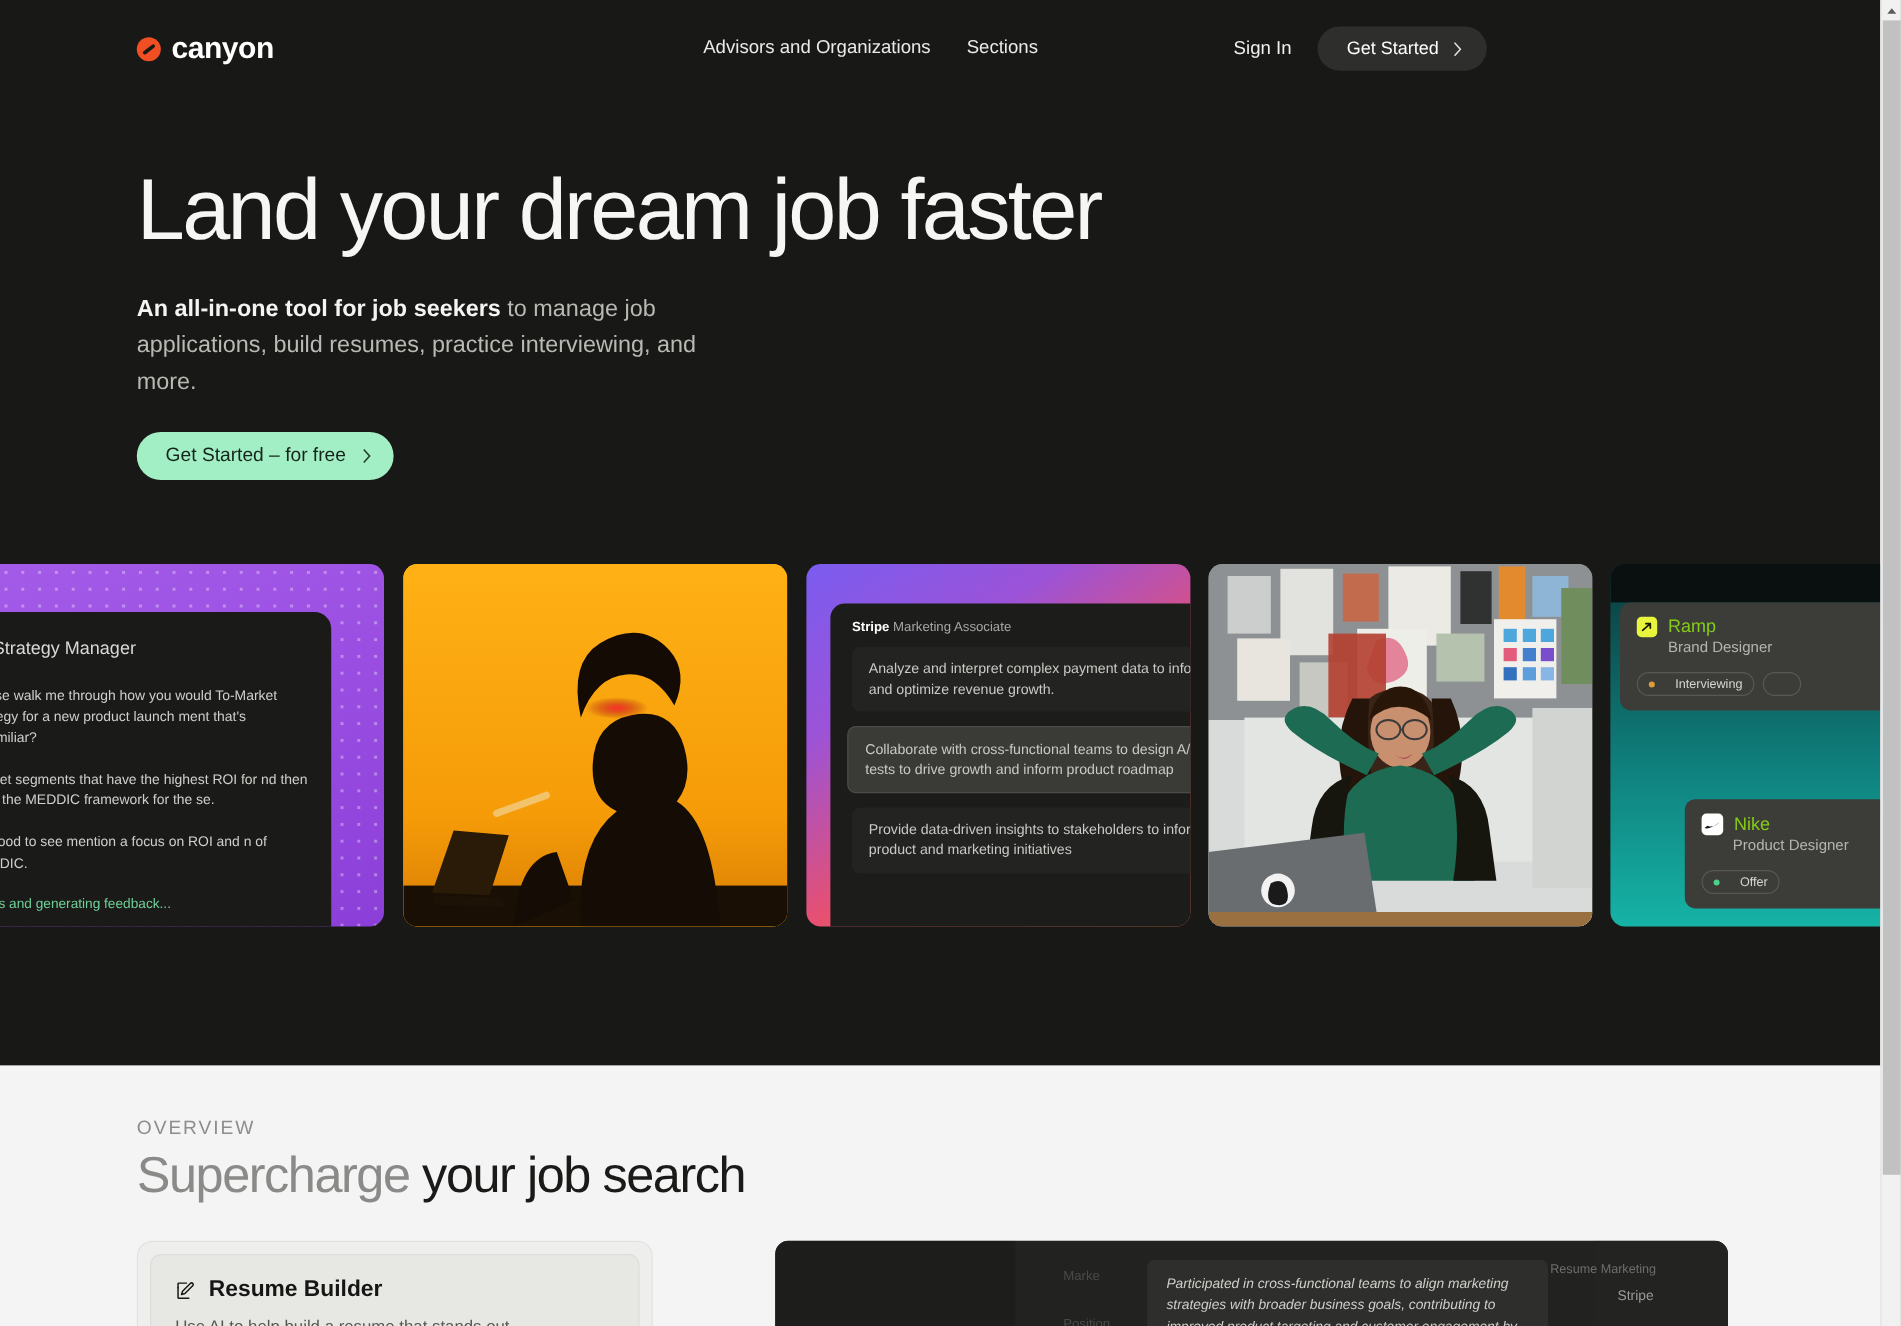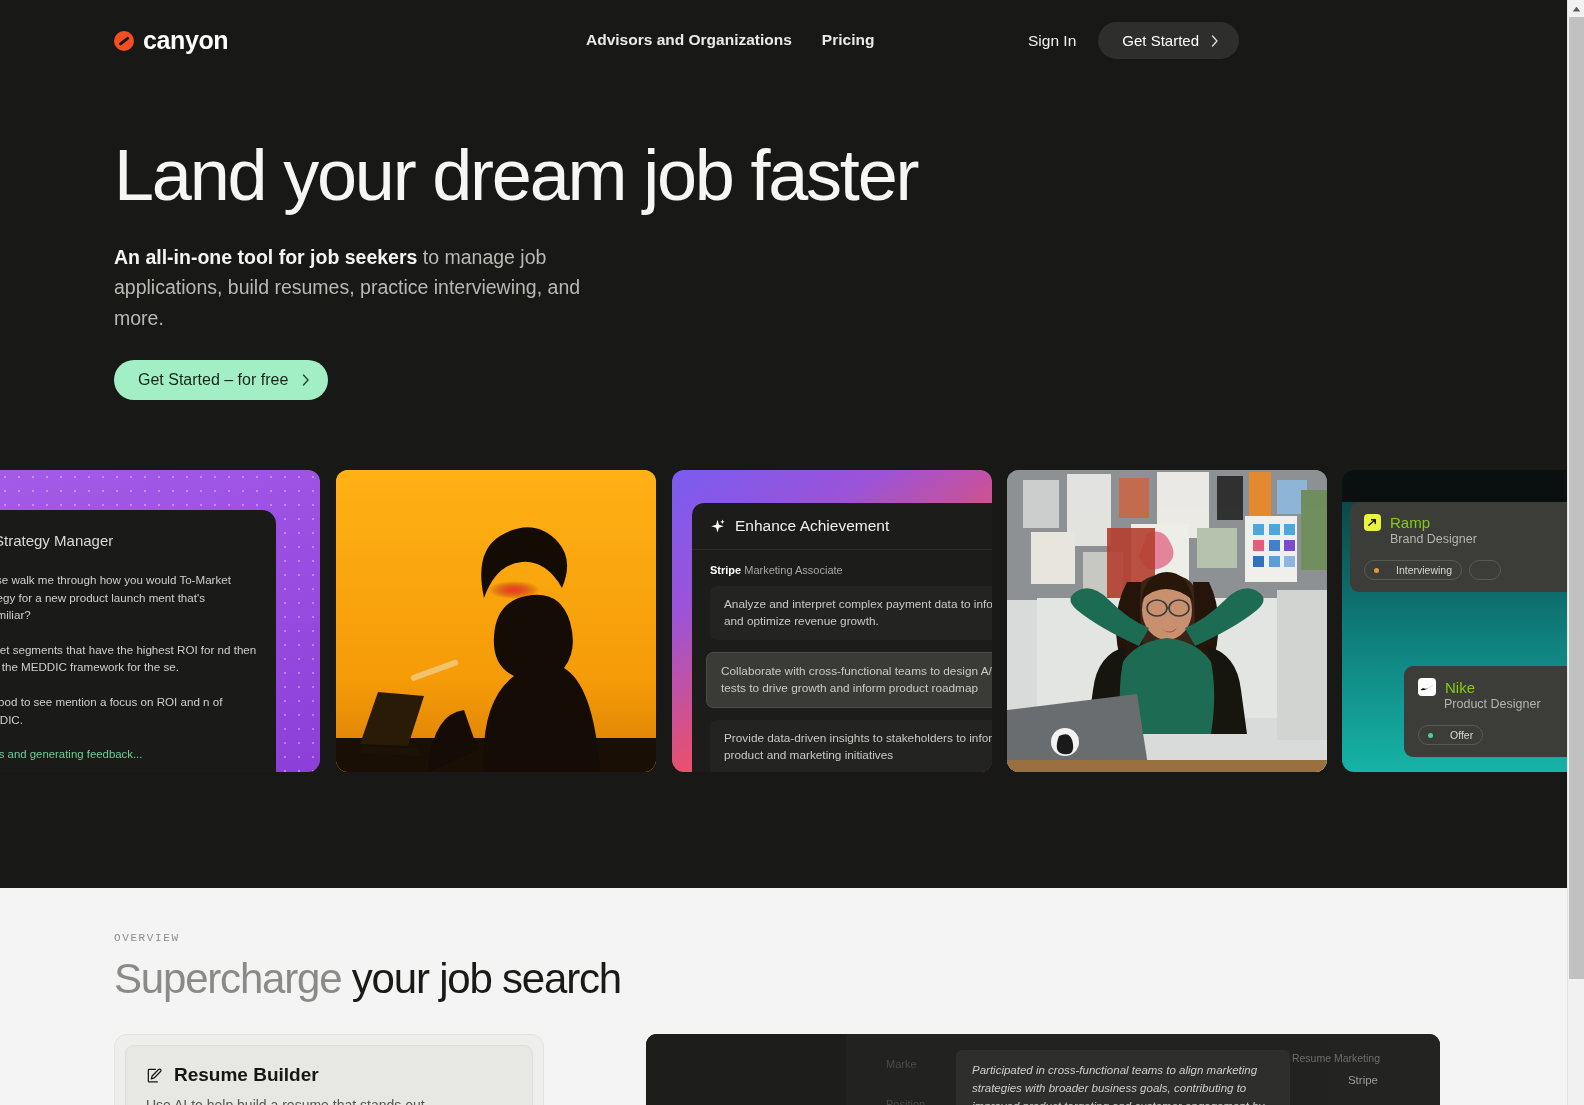--- a/index.html
+++ b/index.html
@@ -51,21 +51,20 @@
   .logo-text {
     color:#ffffff; font-size:25px; font-weight:bold; letter-spacing:-0.4px;
   }
   .nav-links {
     position:absolute; left:586px; top:31px;
     display:flex; gap:30px; align-items:center;
   }
   .nav-link {
     color:#e9e9e7; font-size:15.5px; text-decoration:none; white-space:nowrap;
     cursor:pointer;
-    font-weight:bold;
   }
   .nav-right {
     position:absolute; right:131px; top:22px;
     display:flex; align-items:center; gap:22px;
   }
   .signin {
     color:#efefed; font-size:15.5px; text-decoration:none; cursor:pointer;
   }
   .btn-dark {
     background:#2e2e2d; color:#ffffff; font-size:15px;
@@ -183,22 +182,22 @@
     font-size:12px; color:#111; font-weight:bold;
   }
 
   
   .light {
     position:absolute; top:888px; left:0; width:1567px; height:217px;
     background:#f4f4f4;
   }
   .eyebrow {
     position:absolute; left:114px; top:44px;
-    color:#8d8d8b; font-size:11px; letter-spacing:1.6px;
-    font-family:Liberation Mono, monospace;
+    color:#8d8d8b; font-size:16px; letter-spacing:1.6px;
+    font-family:Liberation Sans, sans-serif;
   }
   .section-title {
     position:absolute; left:114px; top:67px;
     font-size:42px; font-weight:400; letter-spacing:-1.2px; white-space:nowrap;
   }
   .section-title .muted { color:#8a8a88; }
   .section-title .strong { color:#1a1a19; }
 
   .feature-card {
     position:absolute; left:114px; top:1034px; width:430px; height:110px;
@@ -243,21 +242,21 @@
 
     <div class="nav">
 
       <div class="logo">
         <span class="logo-mark"></span>
         <span class="logo-text">canyon</span>
       </div>
 
       <div class="nav-links">
         <a class="nav-link">Advisors and Organizations</a>
-        <a class="nav-link">Pricing</a>
+        <a class="nav-link">Sections</a>
       </div>
 
       <div class="nav-right">
         <a class="signin">Sign In</a>
         <button class="btn-dark">
           <span>Get Started</span>
           <span class="chev">
             <svg width="8" height="12" viewBox="0 0 8 12">
                 <path d="M1.5 1 L6 6 L1.5 11" stroke="#fff" stroke-width="1.3" fill="none" stroke-linecap="round"></path>
               </svg>
@@ -316,29 +315,20 @@
           <g transform="translate(24,218)">
             <path d="M0 56 L18 4 L64 8 L48 58 Z" fill="#2a1a08"></path>
             <path d="M2 58 L58 60 L62 68 L0 66 Z" fill="#1c1206"></path>
           </g>
           <rect x="74" y="206" width="50" height="6" rx="3" fill="#f2c36b" transform="rotate(-20 74 206)"></rect>
         </svg>
       </div>
 
       <div class="card card3">
         <div class="panel">
-          <div class="c3-head">
-            <span>
-              <svg width="15" height="15" viewBox="0 0 16 16">
-                  <path d="M8 0.8 L9.5 6 L14.6 7.6 L9.5 9.2 L8 14.4 L6.5 9.2 L1.4 7.6 L6.5 6 Z" fill="#ffffff"></path>
-                  <path d="M13.2 0.6 L13.9 2.4 L15.6 3 L13.9 3.6 L13.2 5.4 L12.6 3.6 L10.8 3 L12.6 2.4 Z" fill="#ffffff"></path>
-                </svg>
-            </span>
-            <span>Enhance Achievement</span>
-          </div>
           <div class="c3-sub">
             <b>Stripe</b>
             <span>Marketing Associate</span>
           </div>
           <div class="c3-item">Analyze and interpret complex payment data to inform and optimize revenue growth.</div>
           <div class="c3-item active">Collaborate with cross-functional teams to design A/B tests to drive growth and inform product roadmap</div>
           <div class="c3-item">Provide data-driven insights to stakeholders to inform product and marketing initiatives</div>
         </div>
       </div>
 

